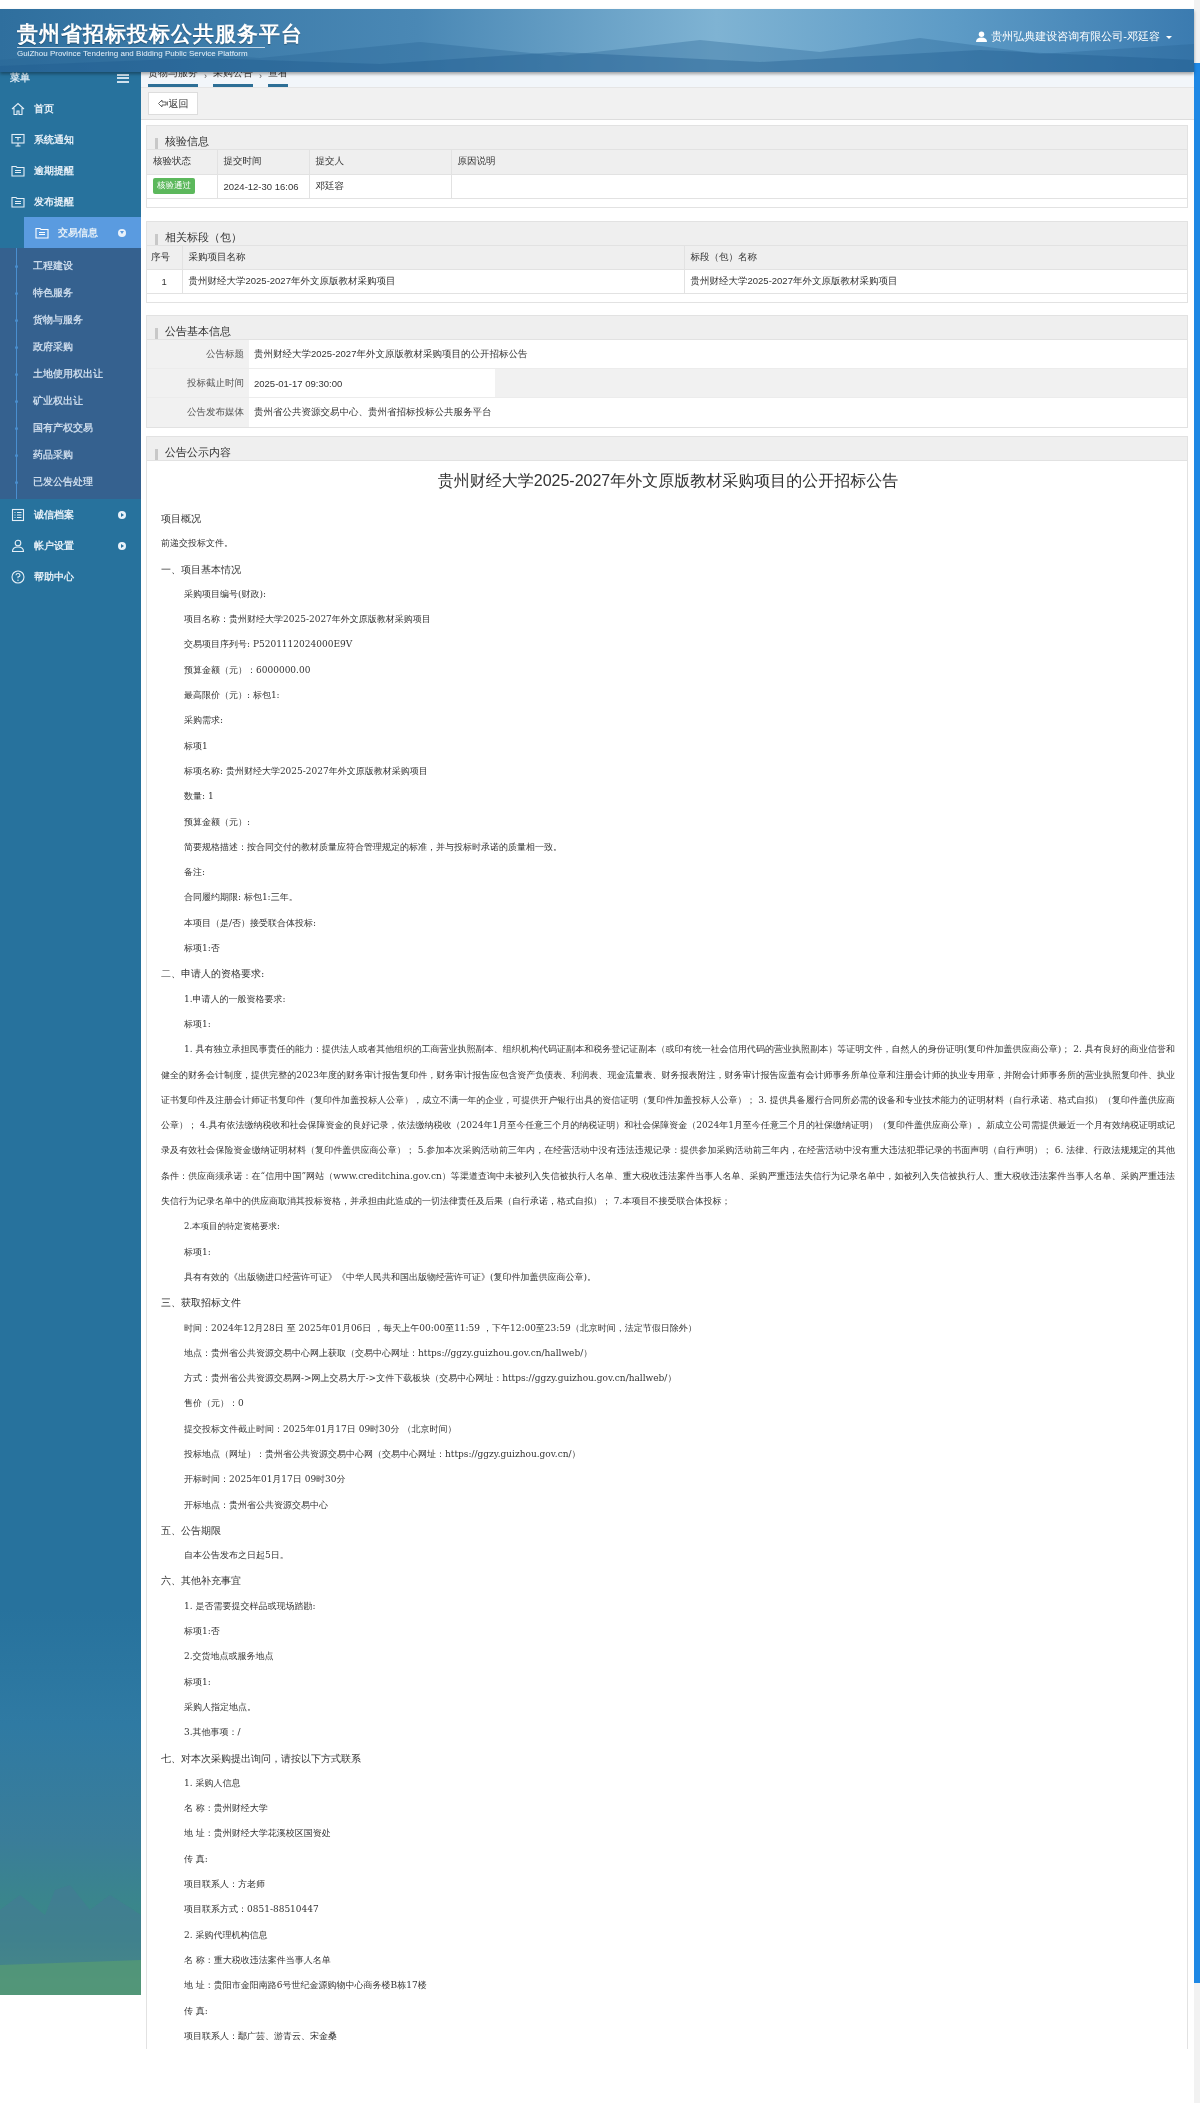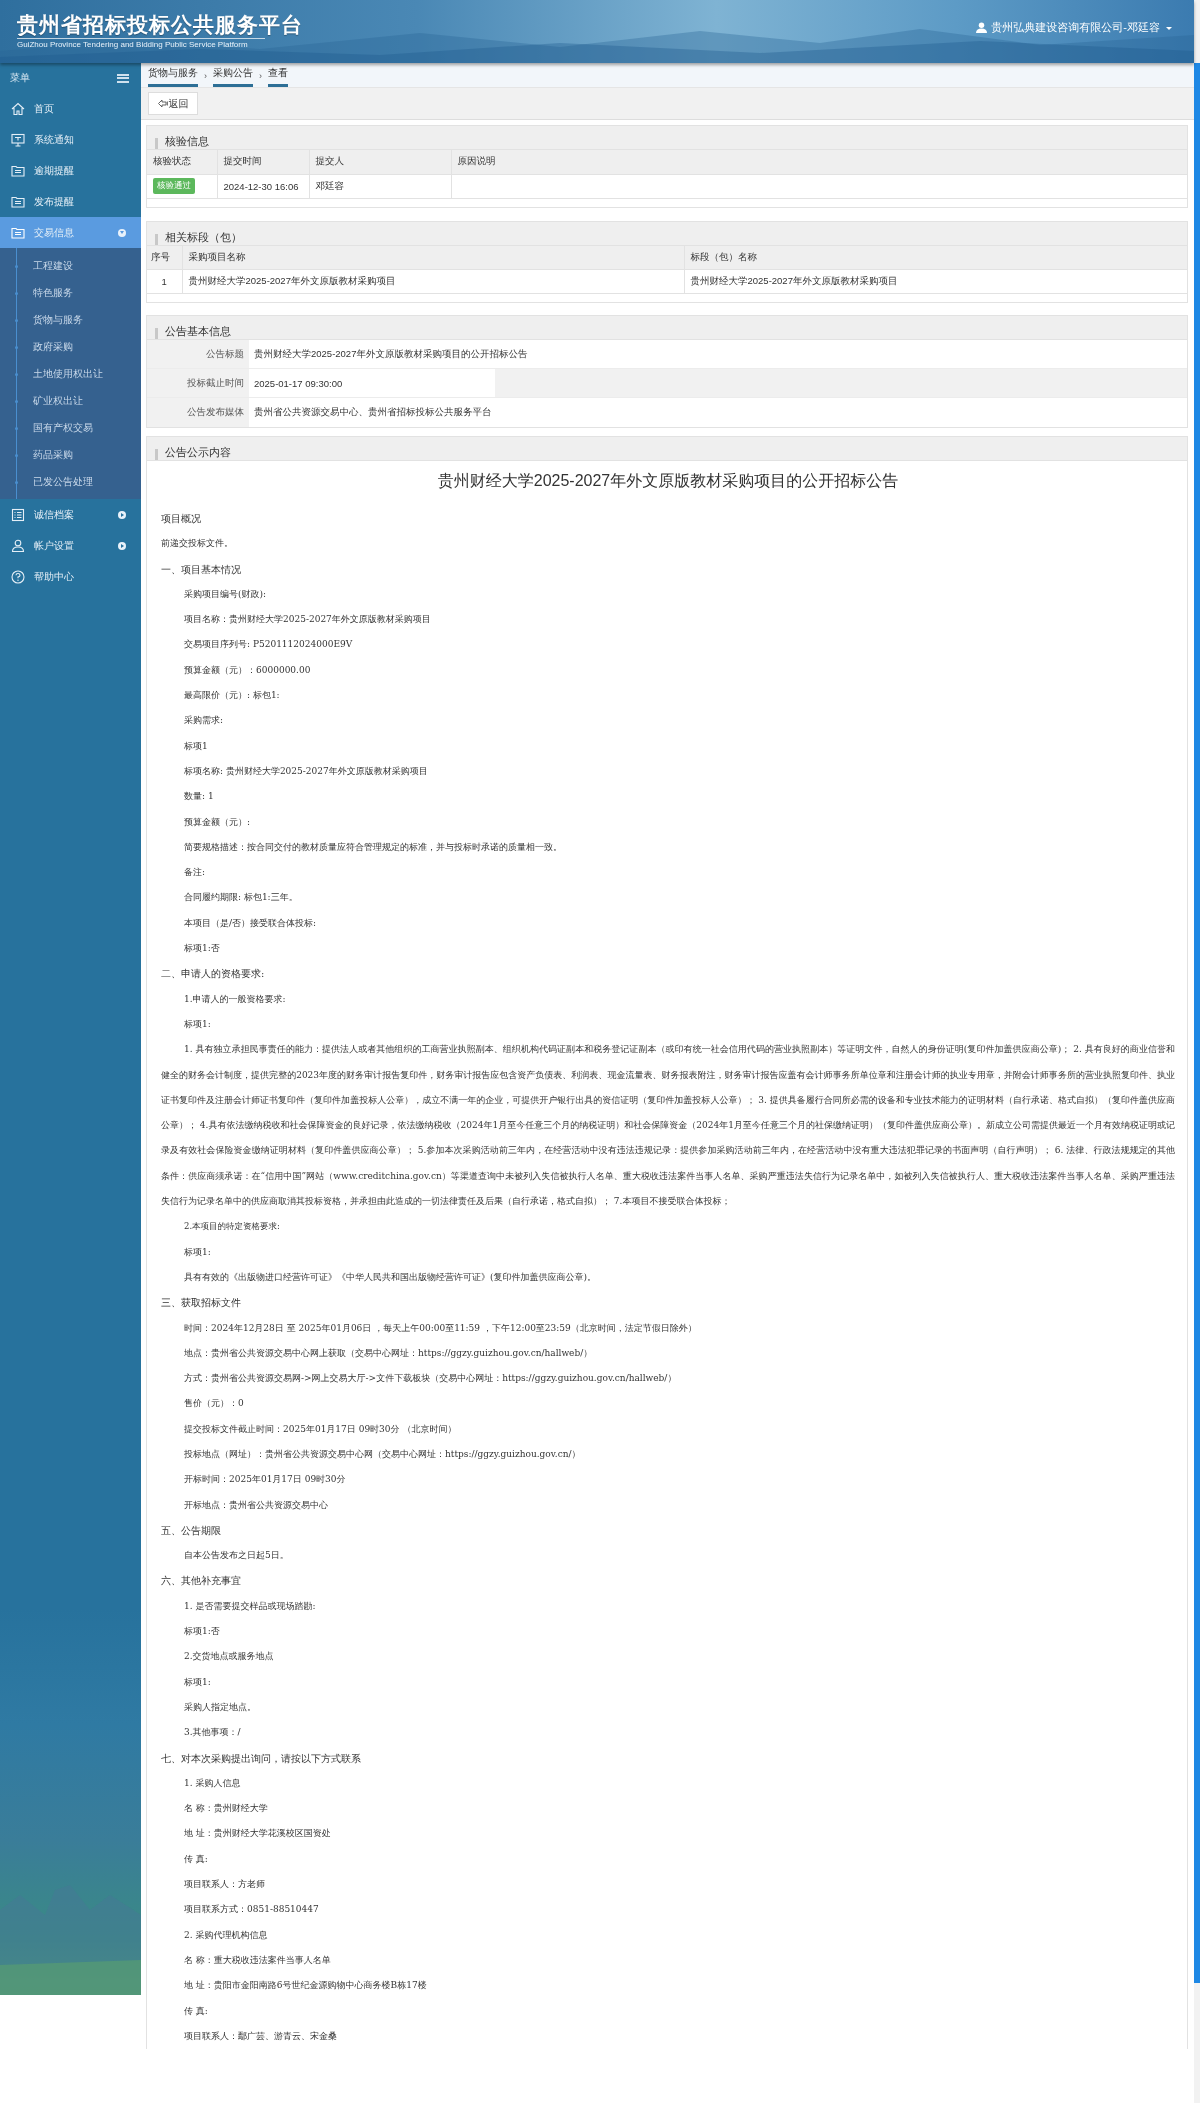--- a/index.html
+++ b/index.html
@@ -1,32 +1,32 @@
 <!DOCTYPE html>
 <html><head>
 <meta charset="utf-8">
 <style>
 *{box-sizing:border-box;margin:0;padding:0;}
 html,body{width:1200px;height:2103px;overflow:hidden;}
 body{font-family:"Liberation Sans","DejaVu Sans",sans-serif;font-size:12px;color:#333;background:#fff;position:relative;}
-.header{position:absolute;left:0;top:0;width:1194px;height:63px;background:linear-gradient(90deg,#2f6f9e 0%,#4a88b5 35%,#7fb3d3 60%,#5d9bc6 80%,#3b7bb0 100%);box-shadow:0 2px 3px rgba(0,0,0,.35);z-index:3;overflow:hidden;}
+.header{position:absolute;left:0;top:9px;width:1194px;height:63px;background:linear-gradient(90deg,#2f6f9e 0%,#4a88b5 35%,#7fb3d3 60%,#5d9bc6 80%,#3b7bb0 100%);box-shadow:0 2px 3px rgba(0,0,0,.35);z-index:3;overflow:hidden;}
 .header .mtn{position:absolute;bottom:0;left:0;width:100%;height:40px;}
 .logo-cn{position:absolute;left:17px;top:11px;font-size:21px;font-weight:bold;color:#fff;letter-spacing:1px;text-shadow:0 1px 1px rgba(0,0,0,.3);}
 .logo-line{position:absolute;left:17px;top:38px;width:248px;height:1px;background:rgba(255,255,255,.7);}
 .logo-en{position:absolute;left:17px;top:40px;font-size:8px;color:#e8f2fa;}
 .user-menu{position:absolute;right:22px;top:20px;color:#fff;font-size:11px;display:flex;align-items:center;gap:4px;}
 .user-menu svg{width:11px;height:11px;}
 .caret{border-left:3px solid transparent;border-right:3px solid transparent;border-top:3px solid #fff;margin-left:2px;margin-top:2px;}
-.sidebar{position:absolute;left:0;top:63px;width:141px;height:1932px;background:linear-gradient(180deg,#27729d 0%,#27729d 80%,#2f7aa3 86%,#3a7d99 92%,#3a8a85 97%,#4b9a7a 100%);overflow:hidden;}
+.sidebar{position:absolute;left:0;top:63px;width:141px;height:1932px;background:linear-gradient(180deg,#27729d 0%,#27729d 80%,#2f7aa3 86%,#3a7d99 92%,#3a8a85 97%,#4b9a7a 100%);overflow:hidden;font-weight:bold;}
 .sb-menu-head{height:30px;display:flex;align-items:center;justify-content:space-between;padding:0 12px 0 10px;color:#d9e8f3;font-size:10px;}
 .hamburger{width:12px;height:9px;display:flex;flex-direction:column;justify-content:space-between;}
 .hamburger i{display:block;height:2px;background:#cfe1ee;}
 .sb-item{height:31px;display:flex;align-items:center;padding-left:11px;color:#e5eff7;font-size:10px;gap:9px;position:relative;}
 .sb-item svg{width:14px;height:14px;flex:none;}
-.sb-item.active{background:#5a9be0;}
+.sb-item.active{background:#5a9be0;margin-left:24px;}
 .sb-item .arr{position:absolute;right:15px;width:8px;height:8px;border-radius:50%;background:#e9f2fb;}
 .sb-item .arr:after{content:"";position:absolute;left:2px;top:2px;border-left:2px solid transparent;border-right:2px solid transparent;border-top:3px solid #5a9be0;}
 .sb-item .arr.right:after{left:3px;top:2px;border-top:2px solid transparent;border-bottom:2px solid transparent;border-left:3px solid #27729d;border-right:none;}
 .sb-sub{background:#35618f;position:relative;padding:4px 0 4px 0;}
 .sb-sub:before{content:"";position:absolute;left:16px;top:0;bottom:0;width:1px;background:#4a8fd0;}
 .sb-subitem{height:27px;display:flex;align-items:center;padding-left:33px;color:#c9d9ea;font-size:10px;position:relative;}
 .sb-subitem:before{content:"";position:absolute;left:15px;top:13px;width:3px;height:3px;border-radius:50%;background:#4a8fd0;}
 .main{position:absolute;left:141px;top:63px;width:1053px;height:2040px;background:#fff;}
 .scrollbar{position:absolute;left:1194px;top:63px;width:6px;height:1920px;background:#1e88e5;}
 .scroll-track{position:absolute;left:1194px;top:0;width:6px;height:2103px;background:#f2f2f2;}

